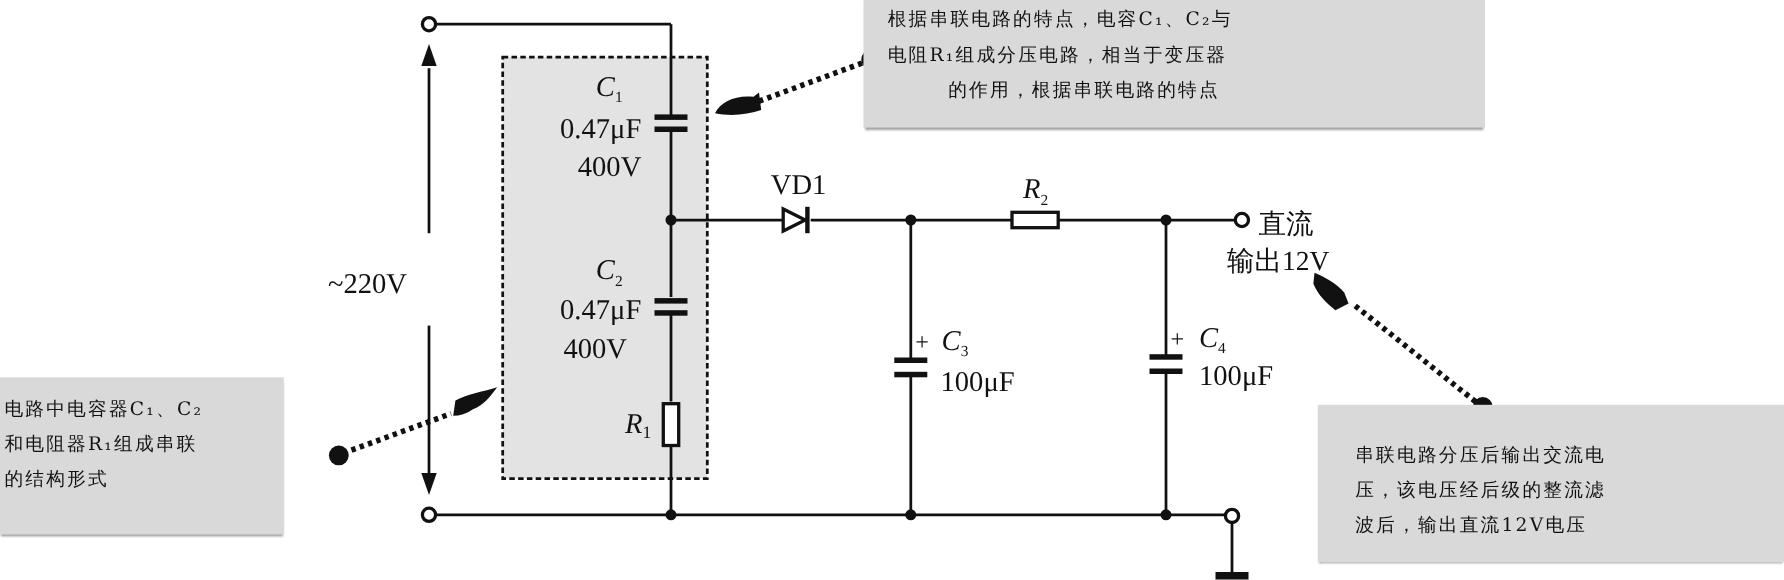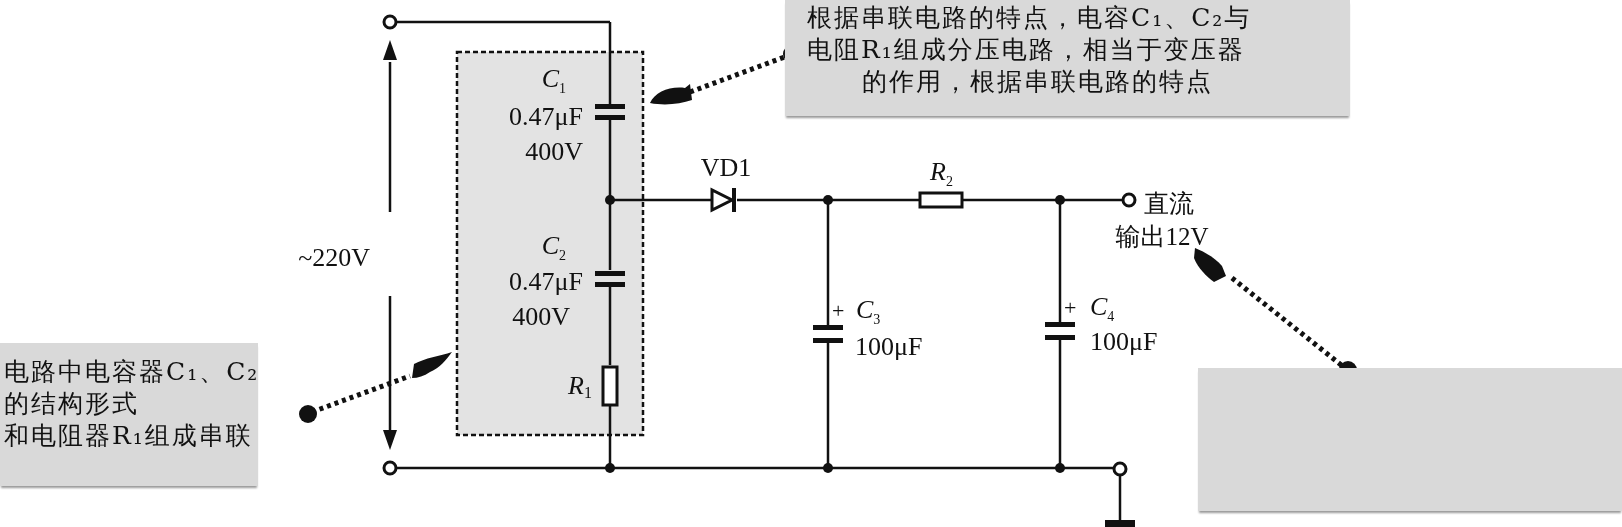--- a/index.html
+++ b/index.html
@@ -1,21 +1,21 @@
 <!DOCTYPE html>
 <html><head>
 <meta charset="utf-8">
 <style>
   html, body { margin: 0; padding: 0; background: #ffffff; }
   body { width: 1622px; height: 527px; position: relative; overflow: hidden;
          font-family: "DejaVu Serif", "Liberation Serif", serif; color: #111; }
   #canvas { position: absolute; left: 0; top: 0; }
   .callout { position: absolute; background: #d9d9d9; color: #111;
              font-family: "DejaVu Serif", "Liberation Serif", serif;
-             font-size: 25px; line-height: 32px; letter-spacing: 2px;
+             font-size: 17px; line-height: 32px; letter-spacing: 2px;
              box-shadow: 0 3px 2px -1px #9a9a9a; }
   .callout .line { display: block; white-space: nowrap; }
   .lbl { font-family: "Liberation Serif", "DejaVu Serif", serif; fill: #111; }
   .ital { font-style: italic; }
 </style>
 </head>
 <body>
 
 <svg id="canvas" width="1622" height="527" viewBox="0 0 1622 527">
 
@@ -138,18 +138,21 @@
 </svg>
 
 <div class="callout" style="left:785px; top:0px; width:565px; height:116px; padding:0 0 0 22px; box-sizing:border-box;">
   <span class="line" style="padding-top:2px;">根据串联电路的特点，电容C₁、C₂与</span>
   <span class="line">电阻R₁组成分压电路，相当于变压器</span>
   <span class="line" style="padding-left:55px;">的作用，根据串联电路的特点</span>
 </div>
 
 <div class="callout" style="left:0px; top:343px; width:258px; height:143px; padding:13px 0 0 4px; box-sizing:border-box;">
   <span class="line">电路中电容器C₁、C₂</span>
+  <span class="line">和电阻器R₁组成串联</span>
   <span class="line">的结构形式</span>
-  <span class="line">和电阻器R₁组成串联</span>
 </div>
 
 <div class="callout" style="left:1198px; top:368px; width:424px; height:143px; padding:30px 0 0 34px; box-sizing:border-box;">
+  <span class="line">串联电路分压后输出交流电</span>
+  <span class="line">压，该电压经后级的整流滤</span>
+  <span class="line">波后，输出直流12V电压</span>
 </div>
 
 </body></html>

